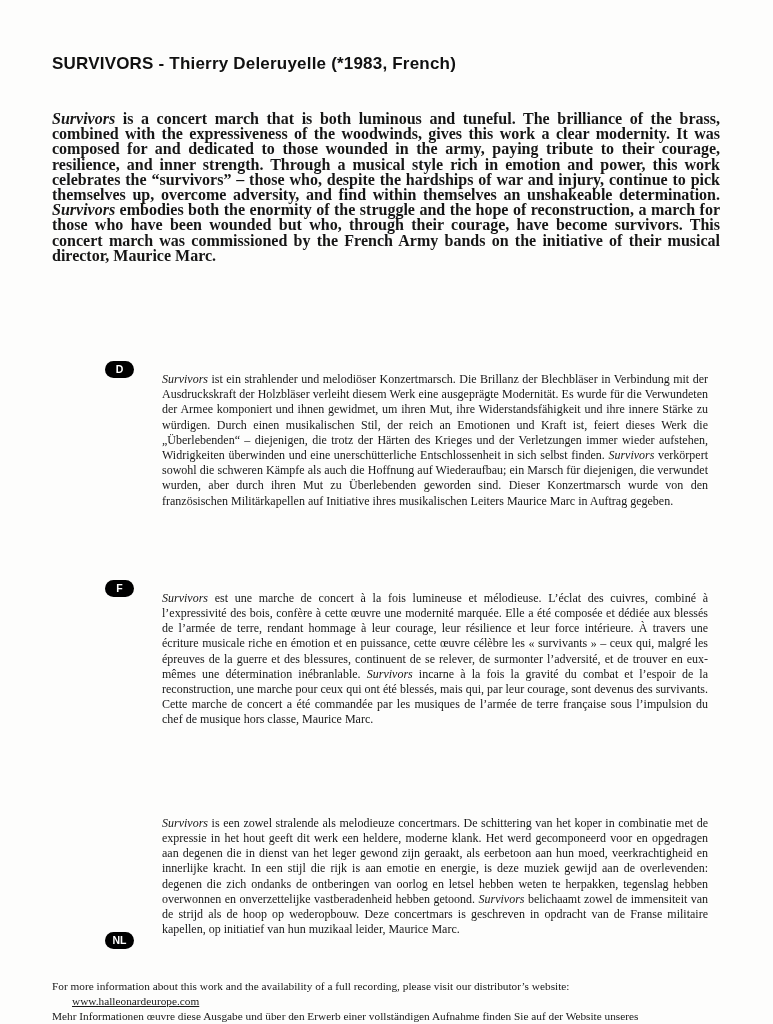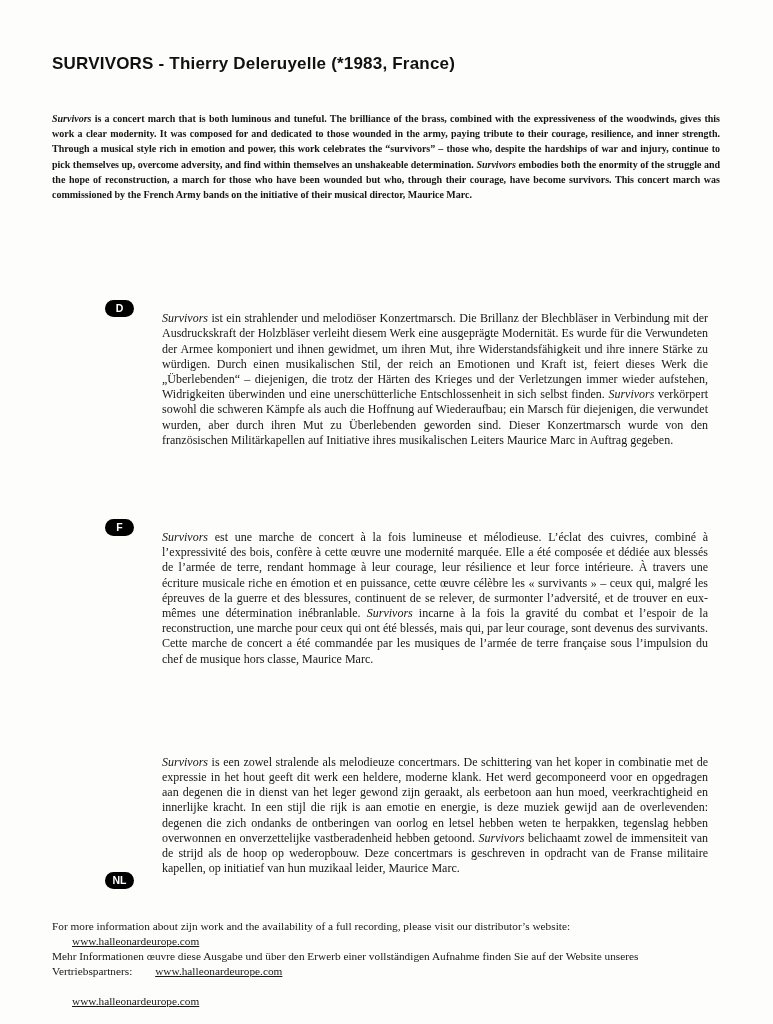--- a/index.html
+++ b/index.html
@@ -20,21 +20,21 @@
     font-size: 17px;
     font-weight: bold;
     letter-spacing: 0.2px;
     margin: 0;
     color: #111;
   }
 
   p.intro {
     margin: 37px 0 0 0;
     font-weight: bold;
-    font-size: 10px;
+    font-size: 16px;
     line-height: 15.2px;
     text-align: justify;
   }
 
   .lang-section {
     display: flex;
     align-items: flex-start;
     margin-left: 53px;
   }
   #sec-de { margin-top: 97px; }
@@ -79,38 +79,38 @@
     text-decoration: underline;
     cursor: pointer;
     margin-left: 20px;
   }
 </style>
 </head>
 <body>
 
 <div class="page">
 
-  <h1 class="title">SURVIVORS - Thierry Deleruyelle (*1983, France)</h1>
+  <h1 class="title">SURVIVORS - Thierry Deleruyelle (*1983, French)</h1>
 
   <p class="intro"><span class="em">Survivors</span><span> is a concert march that is both luminous and tuneful. The brilliance of the brass, combined with the expressiveness of the woodwinds, gives this work a clear modernity. It was composed for and dedicated to those wounded in the army, paying tribute to their courage, resilience, and inner strength. Through a musical style rich in emotion and power, this work celebrates the “survivors” – those who, despite the hardships of war and injury, continue to pick themselves up, overcome adversity, and find within themselves an unshakeable determination. </span><span class="em">Survivors</span><span> embodies both the enormity of the struggle and the hope of reconstruction, a march for those who have been wounded but who, through their courage, have become survivors. This concert march was commissioned by the French Army bands on the initiative of their musical director, Maurice Marc.</span></p>
 
   <section class="lang-section" id="sec-de">
     <span class="badge">D</span>
     <p class="lang-text"><span class="em">Survivors</span><span> ist ein strahlender und melodiöser Konzertmarsch. Die Brillanz der Blechbläser in Verbindung mit der Ausdruckskraft der Holzbläser verleiht diesem Werk eine ausgeprägte Modernität. Es wurde für die Verwundeten der Armee komponiert und ihnen gewidmet, um ihren Mut, ihre Widerstandsfähigkeit und ihre innere Stärke zu würdigen. Durch einen musikalischen Stil, der reich an Emotionen und Kraft ist, feiert dieses Werk die „Überlebenden“ – diejenigen, die trotz der Härten des Krieges und der Verletzungen immer wieder aufstehen, Widrigkeiten überwinden und eine unerschütterliche Entschlossenheit in sich selbst finden. </span><span class="em">Survivors</span><span> verkörpert sowohl die schweren Kämpfe als auch die Hoffnung auf Wiederaufbau; ein Marsch für diejenigen, die verwundet wurden, aber durch ihren Mut zu Überlebenden geworden sind. Dieser Konzertmarsch wurde von den französischen Militärkapellen auf Initiative ihres musikalischen Leiters Maurice Marc in Auftrag gegeben.</span></p>
   </section>
 
   <section class="lang-section" id="sec-fr">
     <span class="badge">F</span>
     <p class="lang-text"><span class="em">Survivors</span><span> est une marche de concert à la fois lumineuse et mélodieuse. L’éclat des cuivres, combiné à l’expressivité des bois, confère à cette œuvre une modernité marquée. Elle a été composée et dédiée aux blessés de l’armée de terre, rendant hommage à leur courage, leur résilience et leur force intérieure. À travers une écriture musicale riche en émotion et en puissance, cette œuvre célèbre les « survivants » – ceux qui, malgré les épreuves de la guerre et des blessures, continuent de se relever, de surmonter l’adversité, et de trouver en eux-mêmes une détermination inébranlable. </span><span class="em">Survivors</span><span> incarne à la fois la gravité du combat et l’espoir de la reconstruction, une marche pour ceux qui ont été blessés, mais qui, par leur courage, sont devenus des survivants. Cette marche de concert a été commandée par les musiques de l’armée de terre française sous l’impulsion du chef de musique hors classe, Maurice Marc.</span></p>
   </section>
 
   <section class="lang-section" id="sec-nl">
     <span class="badge">NL</span>
     <p class="lang-text"><span class="em">Survivors</span><span> is een zowel stralende als melodieuze concertmars. De schittering van het koper in combinatie met de expressie in het hout geeft dit werk een heldere, moderne klank. Het werd gecomponeerd voor en opgedragen aan degenen die in dienst van het leger gewond zijn geraakt, als eerbetoon aan hun moed, veerkrachtigheid en innerlijke kracht. In een stijl die rijk is aan emotie en energie, is deze muziek gewijd aan de overlevenden: degenen die zich ondanks de ontberingen van oorlog en letsel hebben weten te herpakken, tegenslag hebben overwonnen en onverzettelijke vastberadenheid hebben getoond. </span><span class="em">Survivors</span><span> belichaamt zowel de immensiteit van de strijd als de hoop op wederopbouw. Deze concertmars is geschreven in opdracht van de Franse militaire kapellen, op initiatief van hun muzikaal leider, Maurice Marc.</span></p>
   </section>
 
   <footer class="footer">
-    <p><span>For more information about zijn work and the availability of a full recording, please visit our distributor’s website:</span><br><a class="link">www.halleonardeurope.com</a></p>
+    <p><span>For more information about this work and the availability of a full recording, please visit our distributor’s website:</span><br><a class="link">www.halleonardeurope.com</a></p>
     <p><span>Mehr Informationen œuvre diese Ausgabe und über den Erwerb einer vollständigen Aufnahme finden Sie auf der Website unseres Vertriebspartners: </span><a class="link">www.halleonardeurope.com</a></p>
     <p><br><a class="link">www.halleonardeurope.com</a></p>
   </footer>
 
 </div>
 
 </body></html>

